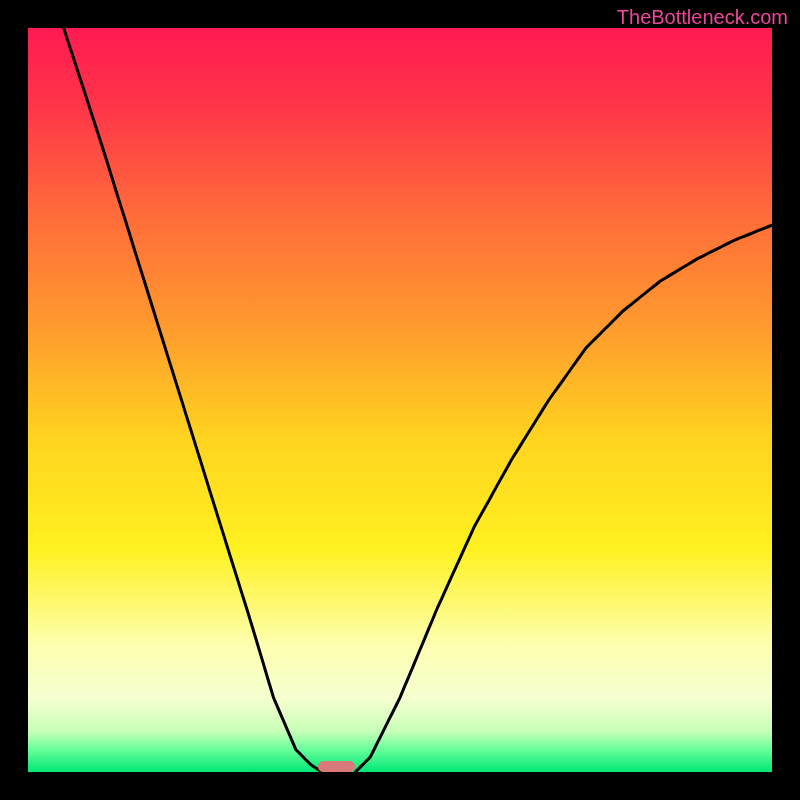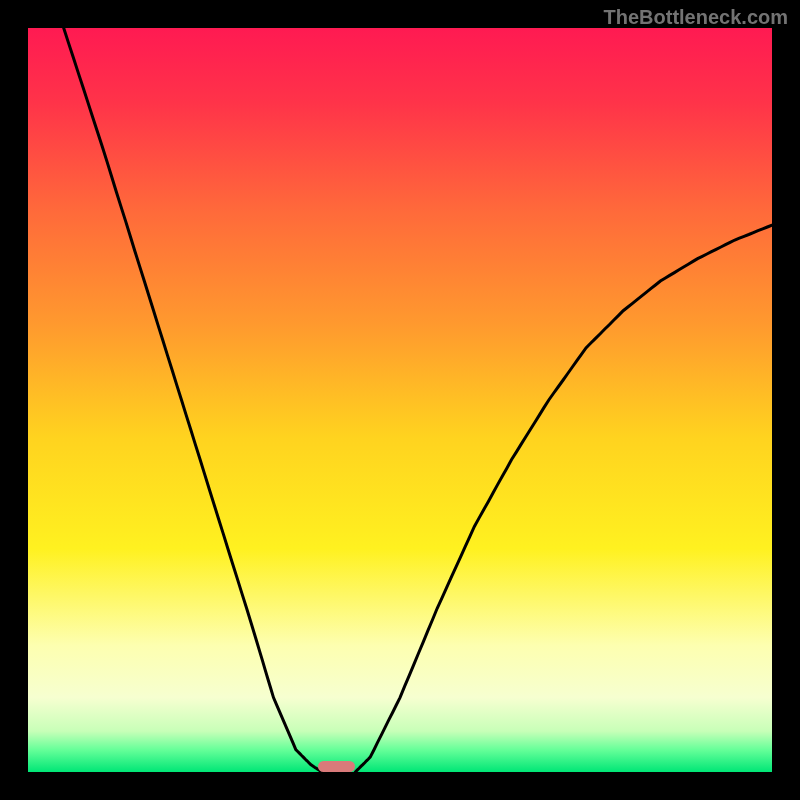--- a/index.html
+++ b/index.html
@@ -8,23 +8,23 @@
     height: 800px;
     background: #000;
     position: relative;
     overflow: hidden;
     font-family: Arial, sans-serif;
   }
   .watermark {
     position: absolute;
     top: 6px;
     right: 12px;
-    color: #737373;
+    color: #ec4899;
     font-size: 20px;
-    font-weight: 700;
+    font-weight: 400;
     z-index: 10;
   }
   .plot-area {
     position: absolute;
     left: 28px;
     top: 28px;
     width: 744px;
     height: 744px;
     overflow: hidden;
   }

